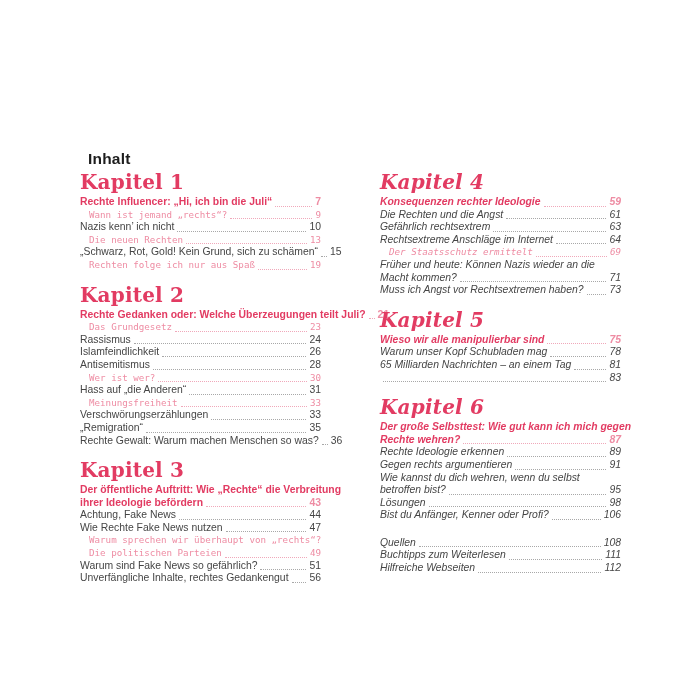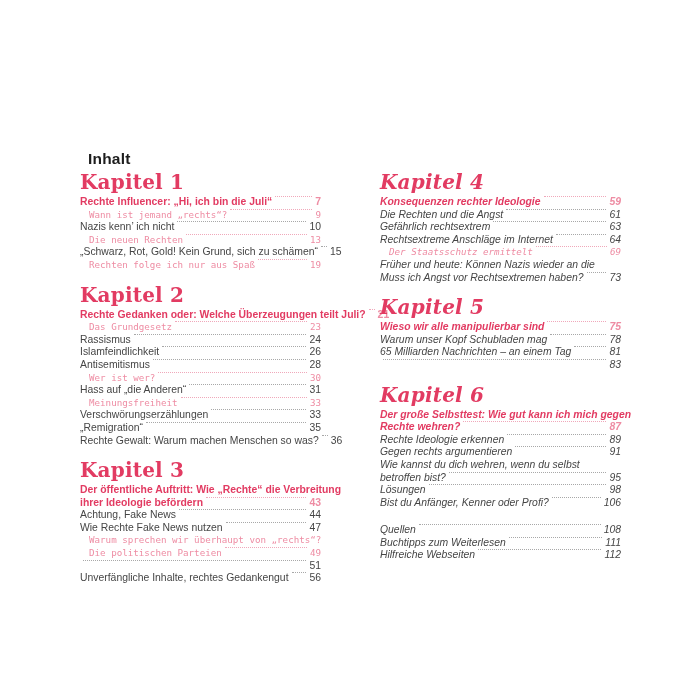--- a/index.html
+++ b/index.html
@@ -43,21 +43,21 @@
     font-family: "DejaVu Serif", serif;
     font-weight: bold;
     font-size: 20px;
     line-height: 17px;
     letter-spacing: 0.2px;
     color: var(--accent_red, #e23b62);
   }
 
   .entry {
     display: flex;
-    align-items: flex-start;
+    align-items: flex-end;
     font-family: "Liberation Sans", sans-serif;
     font-size: 10.4px;
     line-height: 12.6px;
     color: var(--text_dark, #454545);
   }
   .entry .t { white-space: nowrap; }
   .entry .leader {
     flex: 1 1 auto;
     min-width: 6px;
     border-bottom: 1.5px dotted var(--leader_gray, #a8a8a8);
@@ -205,20 +205,21 @@
         </div>
         <div class="entry sub">
           <span class="t">Warum sprechen wir überhaupt von „rechts“?</span>
         </div>
         <div class="entry sub">
           <span class="t">Die politischen Parteien</span>
           <span class="leader"></span>
           <span class="pg">49</span>
         </div>
         <div class="entry normal">
+          <span class="t">Warum sind Fake News so gefährlich?</span>
           <span class="leader"></span>
           <span class="pg">51</span>
         </div>
         <div class="entry normal">
           <span class="t">Unverfängliche Inhalte, rechtes Gedankengut</span>
           <span class="leader"></span>
           <span class="pg">56</span>
         </div>
       </section>
     </div>
@@ -247,20 +248,25 @@
         </div>
         <div class="entry sub">
           <span class="t">Der Staatsschutz ermittelt</span>
           <span class="leader"></span>
           <span class="pg">69</span>
         </div>
         <div class="entry normal">
           <span class="t">Früher und heute: Können Nazis wieder an die</span>
         </div>
         <div class="entry normal">
+          <span class="t">Macht kommen?</span>
+          <span class="leader"></span>
+          <span class="pg">71</span>
+        </div>
+        <div class="entry normal">
           <span class="t">Muss ich Angst vor Rechtsextremen haben?</span>
           <span class="leader"></span>
           <span class="pg">73</span>
         </div>
       </section>
       <section>
         <h2 class="chapter">Kapitel 5</h2>
         <div class="entry bold">
           <span class="t">Wieso wir alle manipulierbar sind</span>
           <span class="leader"></span>

